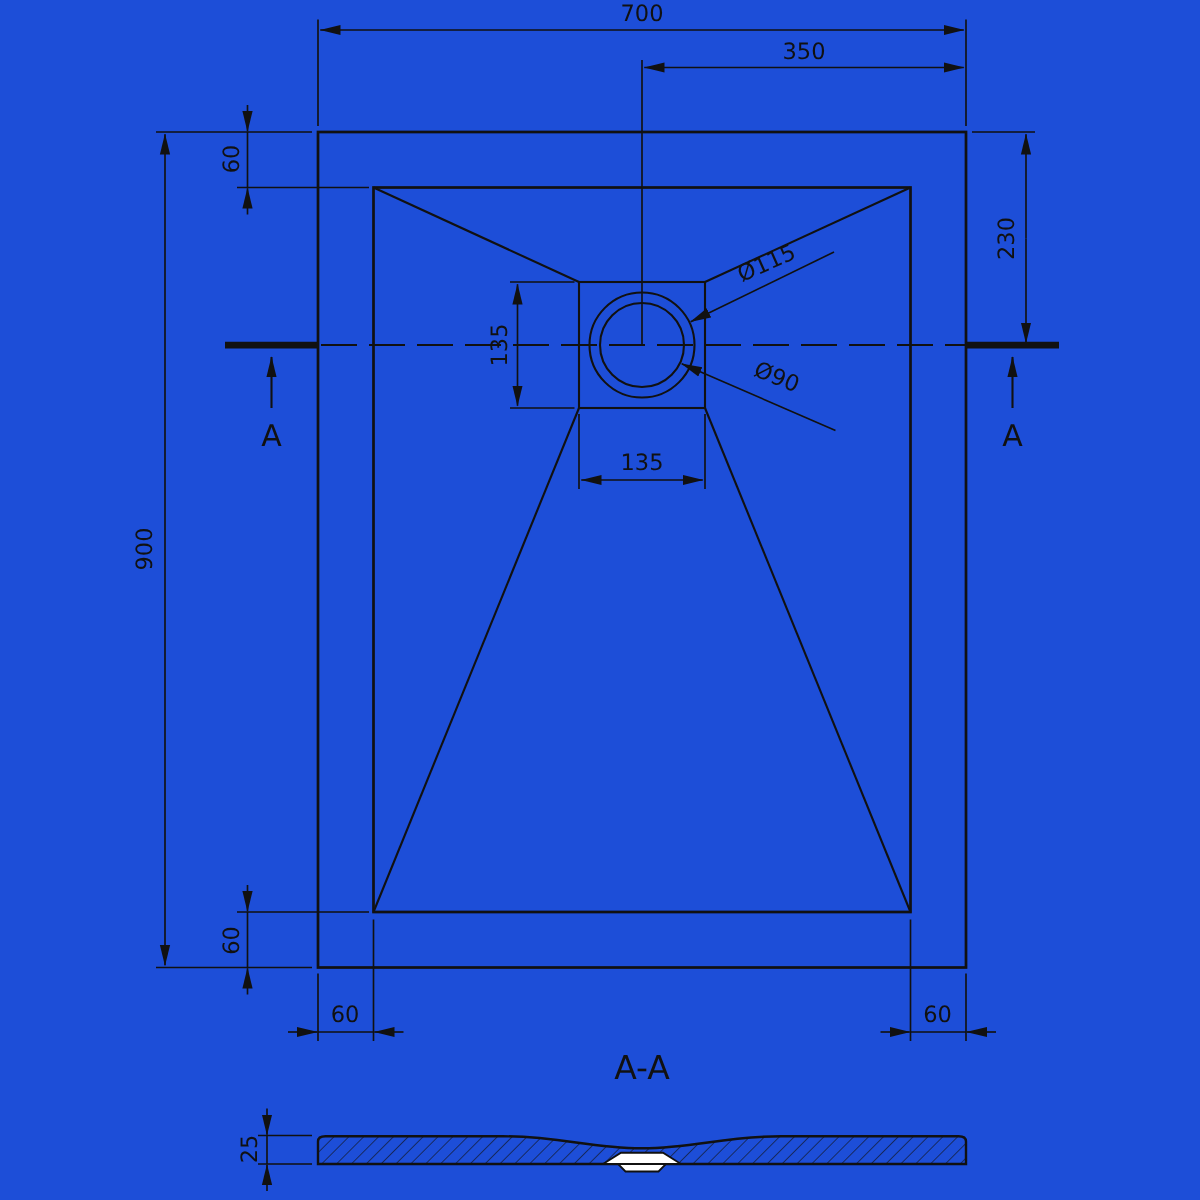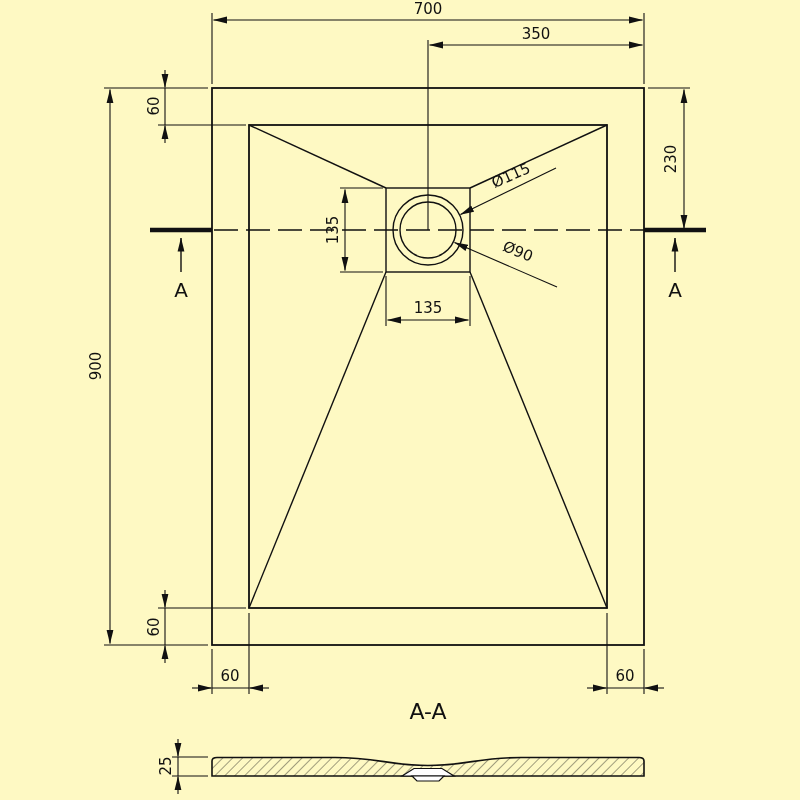--- a/index.html
+++ b/index.html
@@ -1,20 +1,20 @@
 <!DOCTYPE html>
 <html><head>
 <meta charset="utf-8">
 <style>
   html, body { margin: 0; padding: 0; background: #ffffff; }
   .canvas {
     position: relative;
     width: 800px;
     height: 800px;
-    background: #fef9c3;
+    background: #1d4ed8;
     font-family: "DejaVu Sans", "Liberation Sans", sans-serif;
   }
   svg text {
     font-family: "DejaVu Sans", "Liberation Sans", sans-serif;
     fill: #111111;
   }
   .dim-txt   { font-size: 15px; }
   .dia-txt   { font-size: 15px; }
   .sec-txt   { font-size: 20px; }
   .title-txt { font-size: 22px; }

